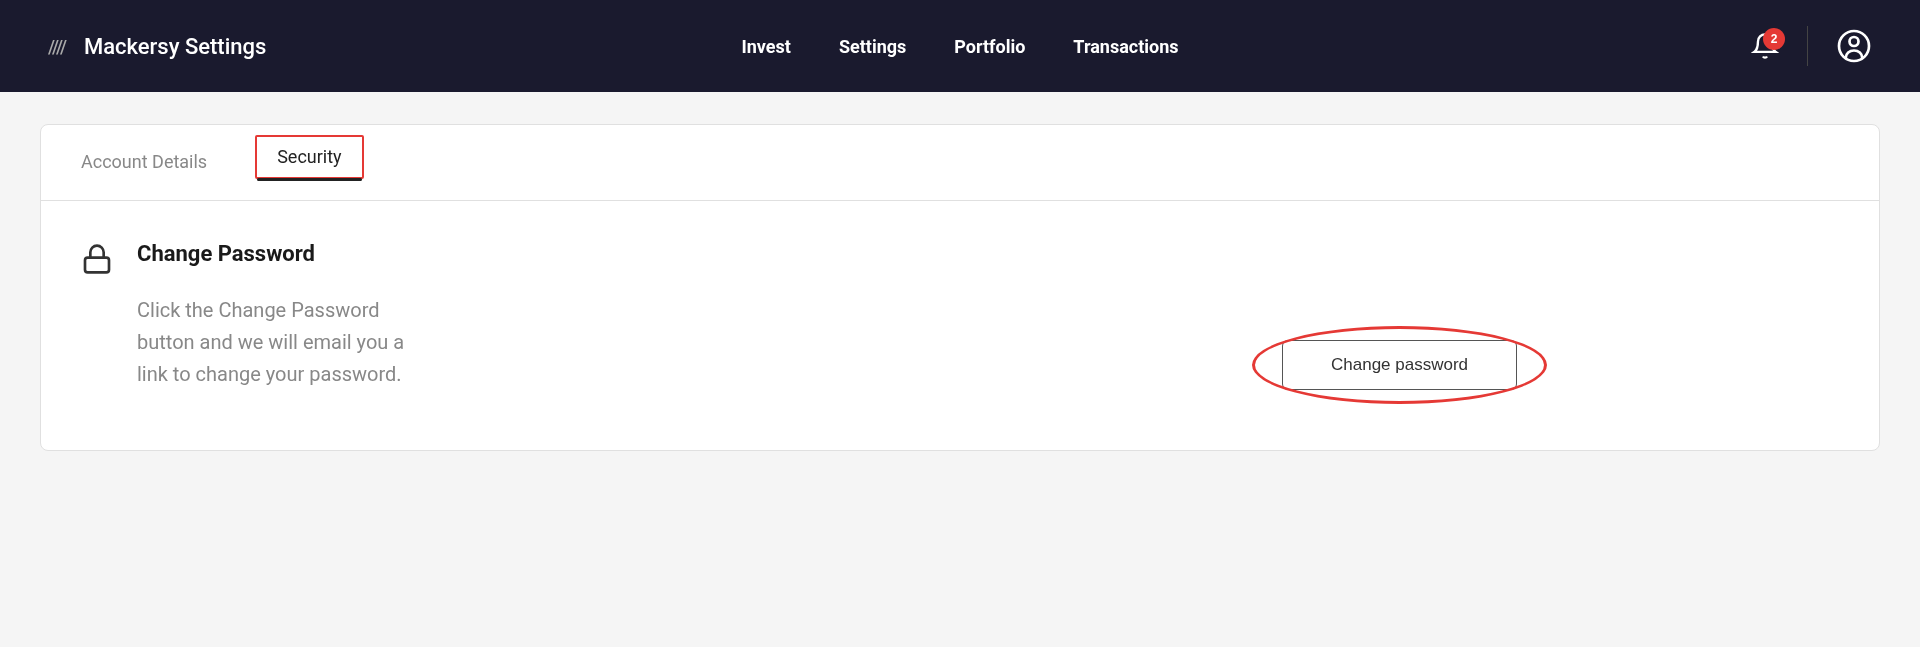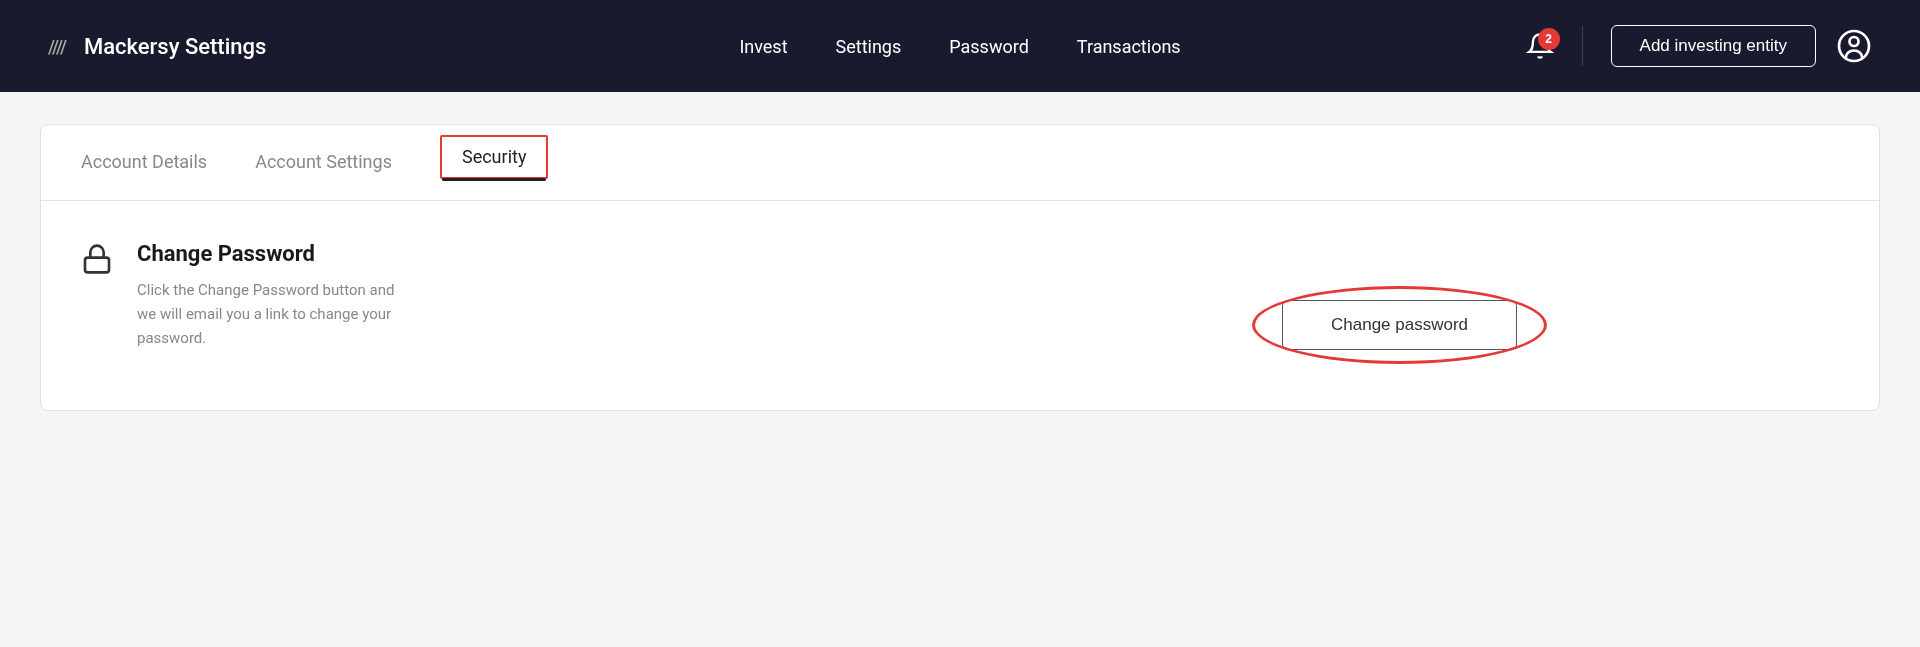--- a/index.html
+++ b/index.html
@@ -39,21 +39,21 @@
       display: flex;
       align-items: center;
       gap: 48px;
       flex: 1;
       justify-content: center;
     }
 
     .nav-item {
       color: #ffffff;
       font-size: 18px;
-      font-weight: 400;
+      font-weight: 700;
       cursor: pointer;
       text-decoration: none;
     }
 
     .navbar-actions {
       display: flex;
       align-items: center;
       gap: 20px;
       flex: 1;
       justify-content: flex-end;
@@ -196,24 +196,25 @@
       gap: 12px;
     }
 
     .change-password-title {
       font-size: 22px;
       font-weight: 700;
       color: #1a1a1a;
     }
 
     .change-password-desc {
-      font-size: 15px;
+      font-size: 20px;
       color: #888;
       line-height: 1.6;
       max-width: 280px;
+      margin-top: 16px;
     }
 
     .change-password-btn-wrap {
       display: flex;
       align-items: center;
       justify-content: center;
       flex: 1;
       padding-top: 10px;
     }
 
@@ -286,53 +287,49 @@
 
 <nav class="navbar">
   <div class="navbar-brand">
     <span class="brand-slashes">////</span>
     <span>Mackersy Settings</span>
   </div>
 
   <div class="navbar-nav">
     <a class="nav-item">Invest</a>
     <a class="nav-item">Settings</a>
-    <a class="nav-item">Password</a>
+    <a class="nav-item">Portfolio</a>
     <a class="nav-item">Transactions</a>
   </div>
 
   <div class="navbar-actions">
     <button class="notification-btn">
       <svg class="bell-svg" viewBox="0 0 24 24">
         <path d="M18 8A6 6 0 0 0 6 8c0 7-3 9-3 9h18s-3-2-3-9"></path>
         <path d="M13.73 21a2 2 0 0 1-3.46 0"></path>
       </svg>
       <span class="notification-badge">2</span>
     </button>
     <div class="divider-v"></div>
-    <button class="add-entity-btn">Add investing entity</button>
     <button class="user-avatar-btn">
       <svg class="user-svg" viewBox="0 0 24 24">
         <circle cx="12" cy="12" r="10"></circle>
         <circle cx="12" cy="9" r="3"></circle>
         <path d="M6.5 20c0-3 2.5-5 5.5-5s5.5 2 5.5 5"></path>
       </svg>
     </button>
   </div>
 </nav>
 
 <div class="main-content">
   <div class="card">
 
     <div class="tabs">
       <div class="tab-item">
         <span>Account Details</span>
-      </div>
-      <div class="tab-item">
-        <span>Account Settings</span>
       </div>
       <div class="tab-item active">
         <span>Security</span>
       </div>
     </div>
 
     <div class="security-content">
       <div class="change-password-section">
         <div class="lock-icon-wrap">
           <svg class="lock-svg" viewBox="0 0 24 24">

